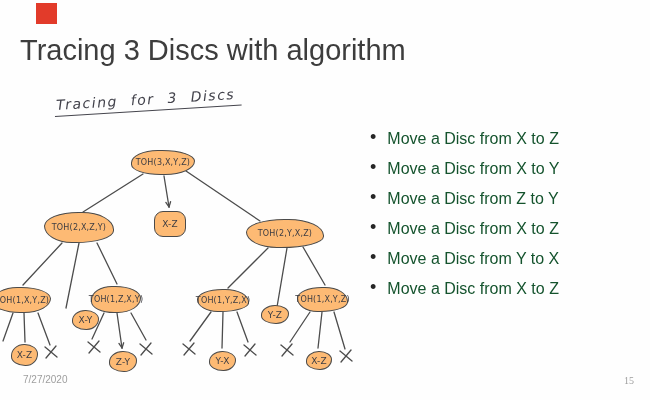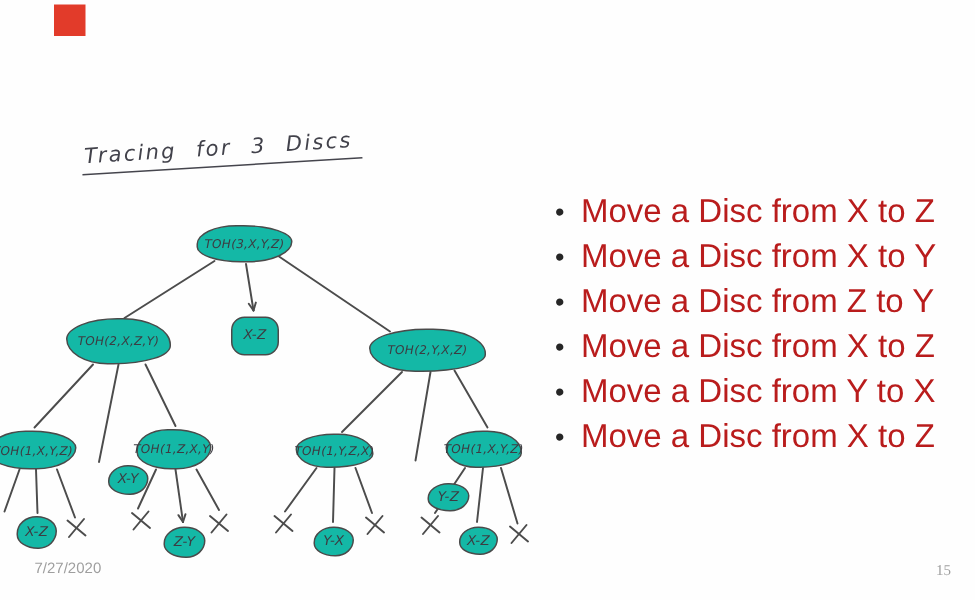--- a/index.html
+++ b/index.html
@@ -27,33 +27,33 @@
     font-size:14px;color:#42424b;letter-spacing:1.5px;word-spacing:7px;
     border-bottom:1.6px solid #45454d;padding:0 6px 3px 2px;white-space:nowrap;
   }
 
   
   .bullets{
     position:absolute;left:370px;top:128px;margin:0;padding:0;list-style:none;
   }
   .bullets li{
     display:flex;align-items:baseline;height:30px;
-    font-size:22px;color:#b91c1c;white-space:nowrap;
+    font-size:16px;color:#14532d;white-space:nowrap;
     font-family:"Liberation Sans",sans-serif;
   }
   .bullets li::before{
     content:"\2022";font-size:18px;color:#262626;margin-right:11px;position:relative;top:-1px;
   }
 
   
   #tree-svg{position:absolute;left:0;top:0;z-index:1;}
   .node{
     position:absolute;z-index:2;display:flex;align-items:center;justify-content:center;
-    background:#14b8a6;border:1.5px solid #4a4a4a;
-    font-family:"DejaVu Sans",sans-serif;font-style:italic;
+    background:#fdba74;border:1.5px solid #4a4a4a;
+    font-family:"DejaVu Sans",sans-serif;
     font-size:8px;color:#3c3c42;white-space:nowrap;letter-spacing:0.2px;
     border-radius:45% 55% 50% 50% / 55% 48% 60% 45%;
     box-sizing:border-box;
   }
   .node.alt{border-radius:52% 48% 58% 42% / 48% 60% 42% 58%;}
   .node.move{border-radius:50% 50% 46% 54% / 54% 46% 56% 44%;font-size:9px;}
   .node.rect{border-radius:9px;font-size:9px;}
 
   
   .footer-date{
@@ -65,20 +65,21 @@
     font-family:Liberation Serif, serif;
   }
 </style>
 </head>
 <body>
 
 <div class="slide">
 
   <div class="accent-square" style="background: rgb(226, 59, 42);"></div>
 
+  <h1 class="title">Tracing 3 Discs with algorithm</h1>
 
   <div class="hand-heading">
     <span>Tracing for 3 Discs</span>
   </div>
 
   <div id="tree">
     <svg id="tree-svg" width="650" height="400">
         <line x1="143" y1="174" x2="83" y2="212" stroke="#4c4c4c" stroke-width="1.3" stroke-linecap="round"></line>
         <line x1="164" y1="176" x2="169" y2="207" stroke="#4c4c4c" stroke-width="1.3" stroke-linecap="round"></line>
         <line x1="169" y1="207" x2="165.84962062770862" y2="202.4916621898264" stroke="#4c4c4c" stroke-width="1.3" stroke-linecap="round"></line>
@@ -121,21 +122,21 @@
       </svg>
 
   <div class="node" style="left: 131px; top: 150px; width: 64px; height: 25px;">TOH(3,X,Y,Z)</div>
       <div class="node alt" style="left: 44px; top: 212px; width: 70px; height: 31px;">TOH(2,X,Z,Y)</div>
       <div class="node rect" style="left: 154px; top: 211px; width: 32px; height: 26px;">X-Z</div>
       <div class="node alt" style="left: 246px; top: 219px; width: 78px; height: 29px;">TOH(2,Y,X,Z)</div>
       <div class="node" style="left: -7px; top: 287px; width: 58px; height: 26px;">TOH(1,X,Y,Z)</div>
       <div class="node alt move" style="left: 52px; top: 310px; width: 27px; height: 20px; margin-left: 20px;">X-Y</div>
       <div class="node" style="left: 91px; top: 286px; width: 50px; height: 27px;">TOH(1,Z,X,Y)</div>
       <div class="node alt" style="left: 197px; top: 289px; width: 52px; height: 23px;">TOH(1,Y,Z,X)</div>
-      <div class="node move" style="left: 261px; top: 322px; width: 28px; height: 19px; margin-left: 24px;">Y-Z</div>
+      <div class="node move" style="left: 261px; top: 305px; width: 28px; height: 19px;">Y-Z</div>
       <div class="node alt" style="left: 297px; top: 287px; width: 51px; height: 25px;">TOH(1,X,Y,Z)</div>
       <div class="node move" style="left: 11px; top: 344px; width: 27px; height: 22px;">X-Z</div>
       <div class="node alt move" style="left: 109px; top: 351px; width: 28px; height: 21px;">Z-Y</div>
       <div class="node move" style="left: 209px; top: 351px; width: 27px; height: 20px;">Y-X</div>
       <div class="node alt move" style="left: 306px; top: 351px; width: 26px; height: 19px;">X-Z</div>
     </div>
 
   <ul class="bullets">
 
   <li>Move a Disc from X to Z</li>

